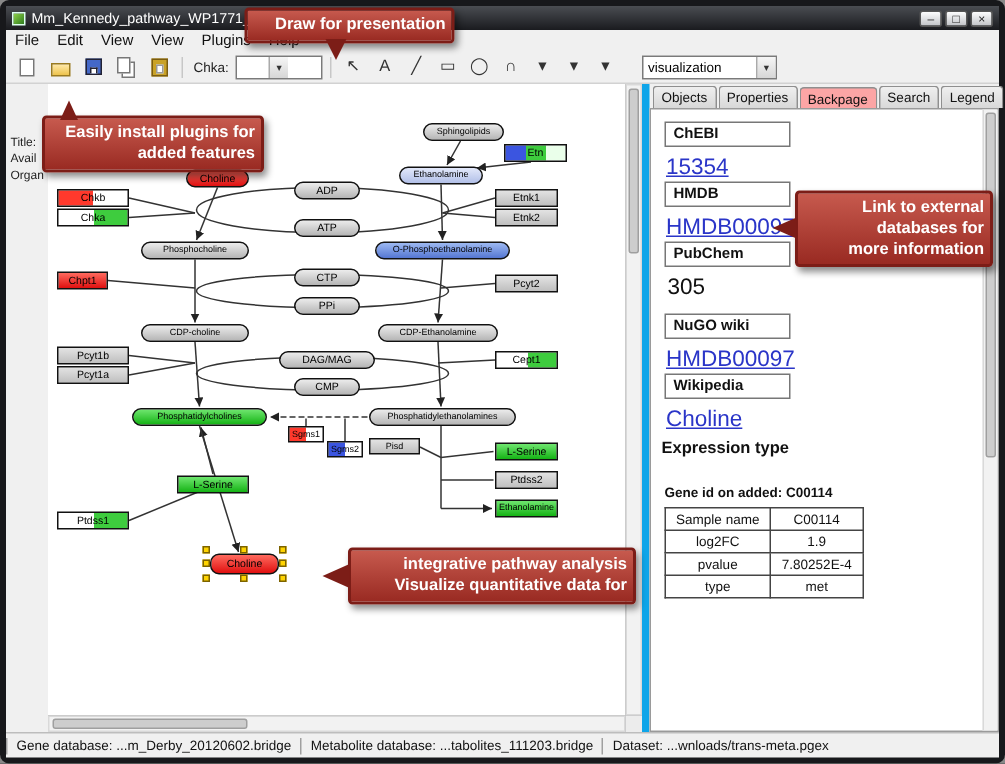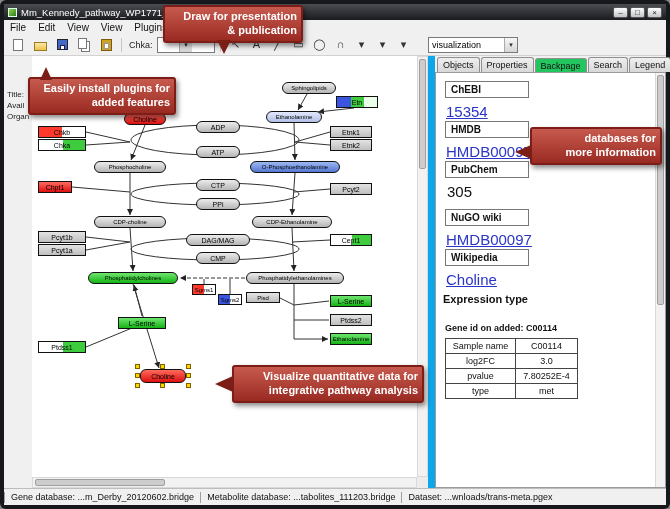--- a/index.html
+++ b/index.html
@@ -59,25 +59,25 @@
   .handle{position:absolute;width:5px;height:5px;background:#ffd400;border:1px solid #7c6300;}
   
   .vscroll{position:absolute;left:417px;top:56px;width:11px;height:421px;background:#f2f2f2;border:1px solid #d9d9d9;}
   .hscroll{position:absolute;left:32px;top:477px;width:385px;height:11px;background:#f2f2f2;border:1px solid #d9d9d9;}
   .corner{position:absolute;left:417px;top:477px;width:11px;height:11px;background:#ececec;}
   .thumb{position:absolute;background:#cdcdcd;border:1px solid #9f9f9f;border-radius:2px;}
   .thumb.v{left:1px;right:1px;top:2px;height:110px;}
   .thumb.h{top:1px;bottom:1px;left:2px;width:130px;}
   .thumb.v2{left:1px;right:1px;top:2px;height:230px;}
   
-  .sidebar{position:absolute;left:428px;top:56px;right:4px;bottom:21px;background:#f0f0f0;border-left:7px solid #0ea5e9;}
+  .sidebar{position:absolute;left:428px;top:56px;right:4px;bottom:21px;background:#f0f0f0;border-left:5px solid #0ea5e9;}
   .tabs{position:absolute;left:0;top:0;right:0;height:16px;display:flex;align-items:flex-end;padding-left:2px;gap:1px;}
   .tab{font-size:9px;padding:2px 5px 2px;border:1px solid #8f8f8f;border-bottom:none;border-radius:3px 3px 0 0;
        background:linear-gradient(#efefef,#d8d8d8);color:#111;}
-  .tab.active{background:#22c55e;position:relative;top:1px;}
+  .tab.active{background:#fca5a5;position:relative;top:1px;}
   .sidecontent{position:absolute;left:0;top:16px;right:0;bottom:0;background:#fff;border:1px solid #9a9a9a;
                padding:8px 0 0 9px;overflow:hidden;}
   .shead{width:max-content;min-width:84px;border:1px solid #777;background:#fff;font-size:10px;font-weight:bold;
          color:#111;padding:2px 5px;margin:0 0 5px 0;}
   .slink{font-size:15px;color:#2a35c8;text-decoration:underline;margin:0 0 9px 1px;width:max-content;}
   .svalue{font-size:15px;color:#111;margin:0 0 9px 2px;width:max-content;}
   .exp-header{font-size:11px;font-weight:bold;color:#111;margin:4px 0 0 -2px;}
   .mapp{font-size:9px;font-weight:bold;color:#111;margin:18px 0 5px 0;}
   table.exptab{border-collapse:collapse;padding-left:30px;}
   table.exptab td{border:1px solid #444;font-size:9px;color:#111;padding:2px 4px;text-align:center;height:13px;}
@@ -300,21 +300,21 @@
       <div class="exp-header">Expression type</div>
       <div class="mapp">Gene id on added: C00114</div>
       <table class="exptab">
           <tbody id="exptab-body">
             <tr>
               <td>Sample name</td>
               <td>C00114</td>
             </tr>
             <tr>
               <td>log2FC</td>
-              <td>3.0</td>
+              <td>1.9</td>
             </tr>
             <tr>
               <td>pvalue</td>
               <td>7.80252E-4</td>
             </tr>
             <tr>
               <td>type</td>
               <td>met</td>
             </tr>
           </tbody>
@@ -326,32 +326,32 @@
   </div>
 
   <div class="statusbar">
       <span class="sseg">Gene database: ...m_Derby_20120602.bridge</span>
       <span class="sseg">Metabolite database: ...tabolites_111203.bridge</span>
       <span class="sseg">Dataset: ...wnloads/trans-meta.pgex</span>
     </div>
 
   <div class="callout co-draw">
       <div>Draw for presentation</div>
-      <div>&amp; publication</div>
       <div class="tail"></div>
     </div>
   <div class="callout co-plugins">
       <div>Easily install plugins for</div>
       <div>added features</div>
       <div class="tail"></div>
     </div>
   <div class="callout co-link">
+      <div>Link to external</div>
       <div>databases for</div>
       <div>more information</div>
       <div class="tail"></div>
     </div>
   <div class="callout co-viz">
+      <div>integrative pathway analysis</div>
       <div>Visualize quantitative data for</div>
-      <div>integrative pathway analysis</div>
       <div class="tail"></div>
     </div>
 
 </div>
 
 </body></html>

